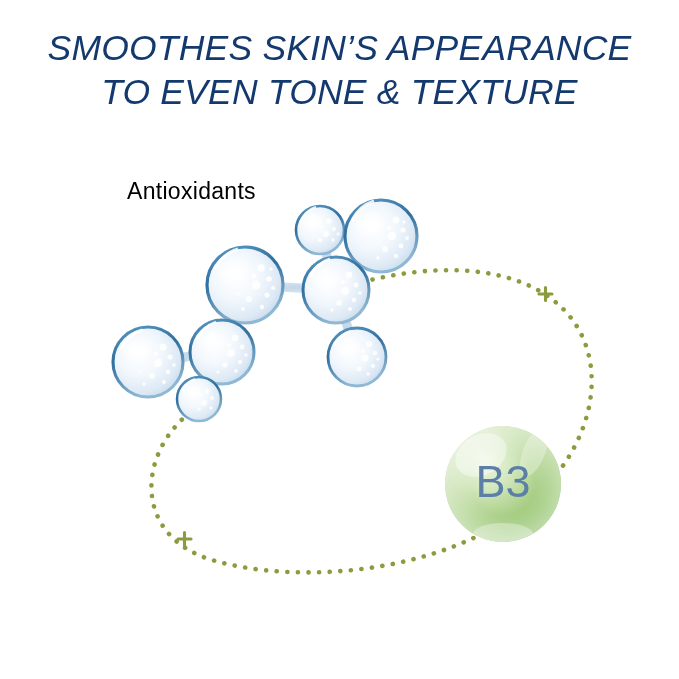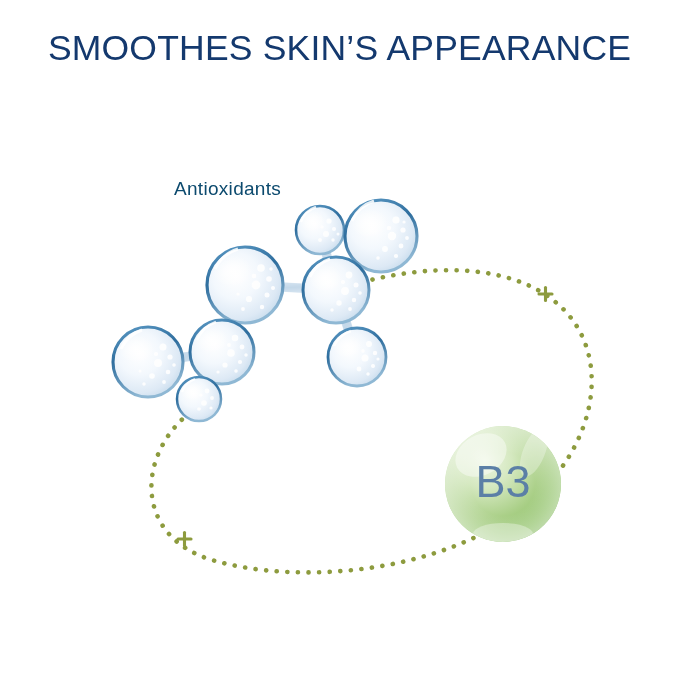--- a/index.html
+++ b/index.html
@@ -26,32 +26,31 @@
     width: 679px;
     text-align: center;
     color: #14396e;
     font-family: "Liberation Sans", sans-serif;
     font-weight: 400;
     font-size: 35.5px;
     line-height: 44px;
     letter-spacing: 0.2px;
     white-space: nowrap;
   }
-  .headline-line { display: block; }
+  .headline-line { display: block; font-style: italic; }
 
   
   .ing-label {
     position: absolute;
-    color: #0c4a6e;
+    color: #000000;
     font-family: "Liberation Sans", sans-serif;
     font-weight: 400;
-    font-size: 19px;
+    font-size: 23px;
     letter-spacing: 0.3px;
     white-space: nowrap;
-    margin-left: 47px;
   }
   #label-antioxidants { left: 127px; top: 178px; }
   #label-niacinamide  { left: 421px; top: 563px; }
 
   
   #art {
     position: absolute;
     left: 0;
     top: 0;
     width: 679px;
@@ -286,18 +285,19 @@
         <ellipse cx="534" cy="452" rx="11" ry="26" fill="#ffffff" opacity="0.30" transform="rotate(22 534 452)"></ellipse>
         <ellipse cx="503" cy="534" rx="30" ry="11" fill="#ffffff" opacity="0.34"></ellipse>
         <ellipse cx="503" cy="560" rx="44" ry="16" fill="#a6cd80" opacity="0.55"></ellipse>
       </g>
       <text x="503" y="497" text-anchor="middle" font-family="Liberation Sans, sans-serif" font-size="45" font-weight="400" fill="#5b7fa6">B3</text>
     </g>
   </svg>
 
   <div class="headline">
     <span class="headline-line">SMOOTHES SKIN’S APPEARANCE</span>
+    <span class="headline-line">TO EVEN TONE &amp; TEXTURE</span>
   </div>
 
   <div class="ing-label" id="label-antioxidants">Antioxidants</div>
 
 
 </div>
 
 </body></html>

